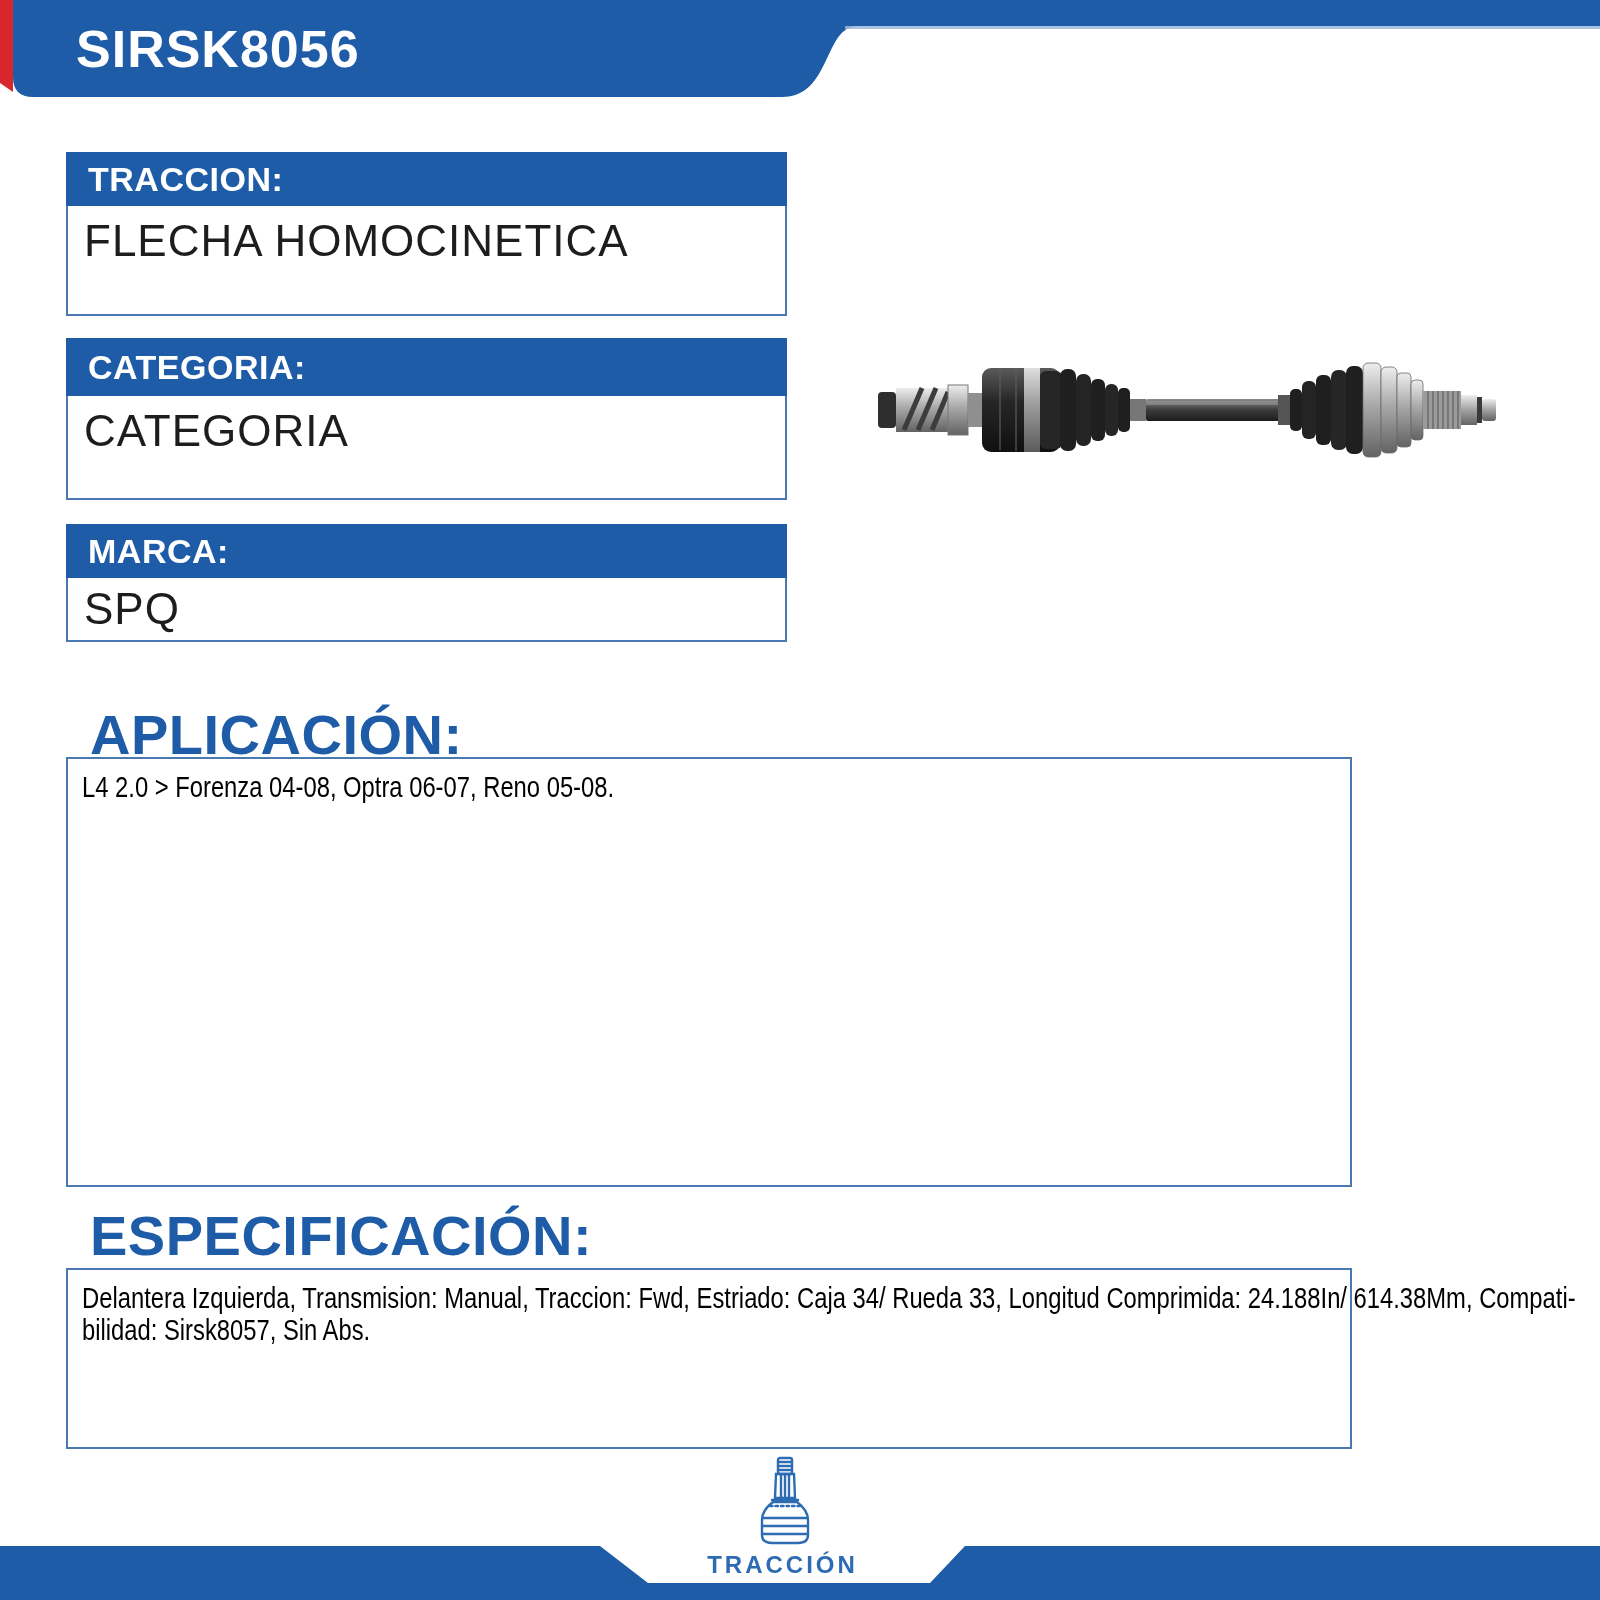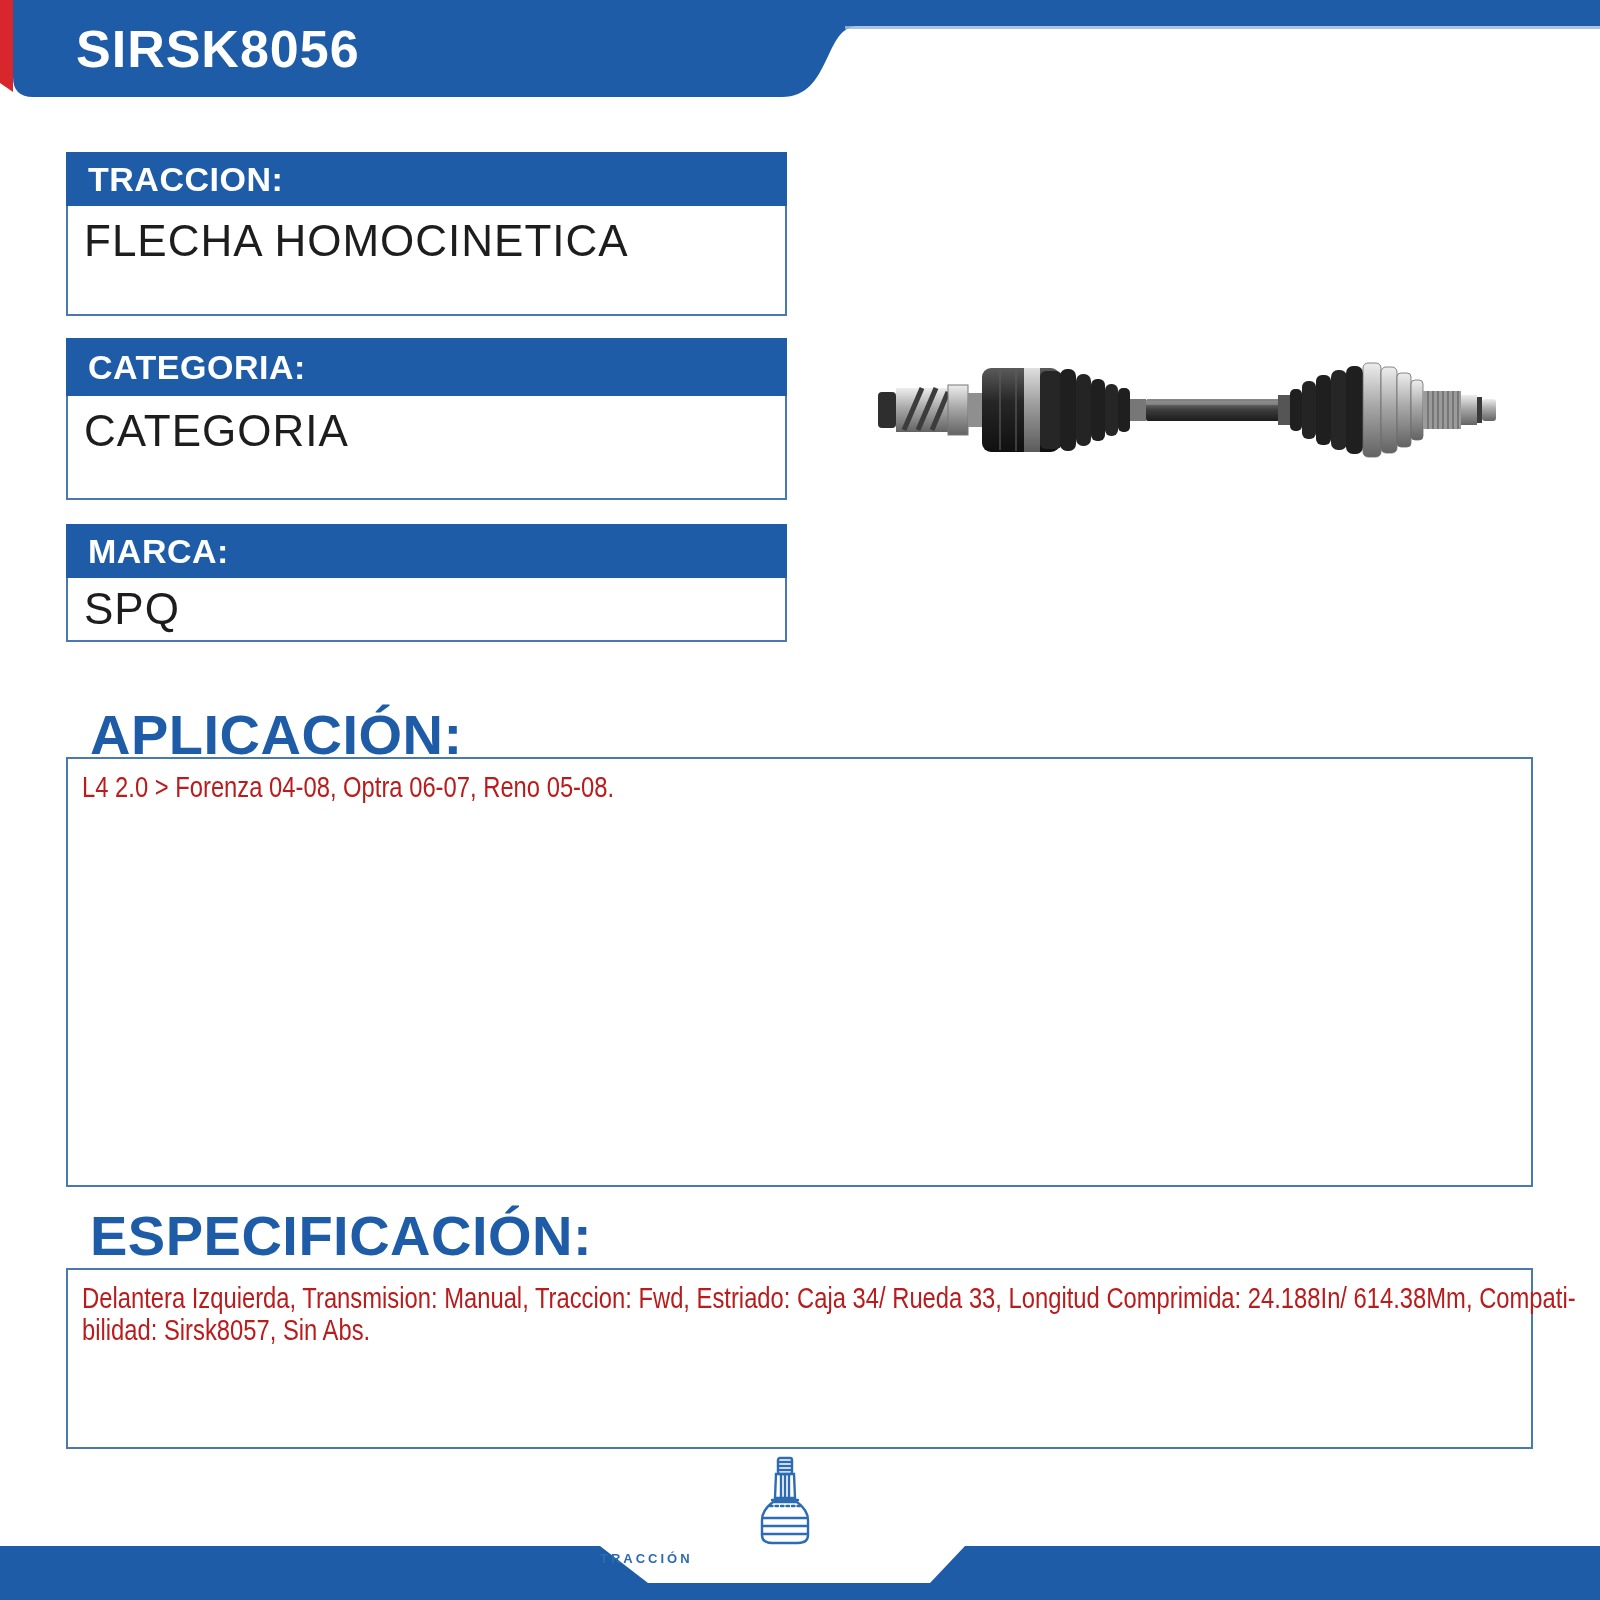--- a/index.html
+++ b/index.html
@@ -68,46 +68,46 @@
     font-size: 56px;
     font-weight: 800;
     letter-spacing: 0.5px;
   }
   .title-aplicacion { top: 702px; }
   .title-especificacion { top: 1203px; }
 
   .big-box {
     position: absolute;
     left: 66px;
-    width: 1467px;
+    width: 1286px;
     background: #ffffff;
     border: 2px solid #4a79b2;
     padding: 12px 14px;
-    color: #b91c1c;
+    color: #000000;
   }
   .box-aplicacion { top: 757px; height: 430px; }
   .box-especificacion { top: 1268px; height: 181px; }
 
   .condensed-text {
     font-size: 29px;
     line-height: 1.12;
     transform: scaleX(0.82);
     transform-origin: left top;
     white-space: nowrap;
   }
 
   
   .footer-svg { position: absolute; left: 0; top: 1546px; width: 1600px; height: 54px; display: block; }
   .footer-label {
     position: absolute;
     top: 1551px; left: 600px;
     width: 365px;
-    text-align: left;
+    text-align: center;
     color: #2d6cb3;
-    font-size: 13px;
+    font-size: 24px;
     font-weight: 700;
     letter-spacing: 3px;
   }
   .footer-icon { position: absolute; left: 752px; top: 1456px; width: 66px; height: 90px; }
 </style>
 </head>
 <body>
 
 <div class="page">
 

